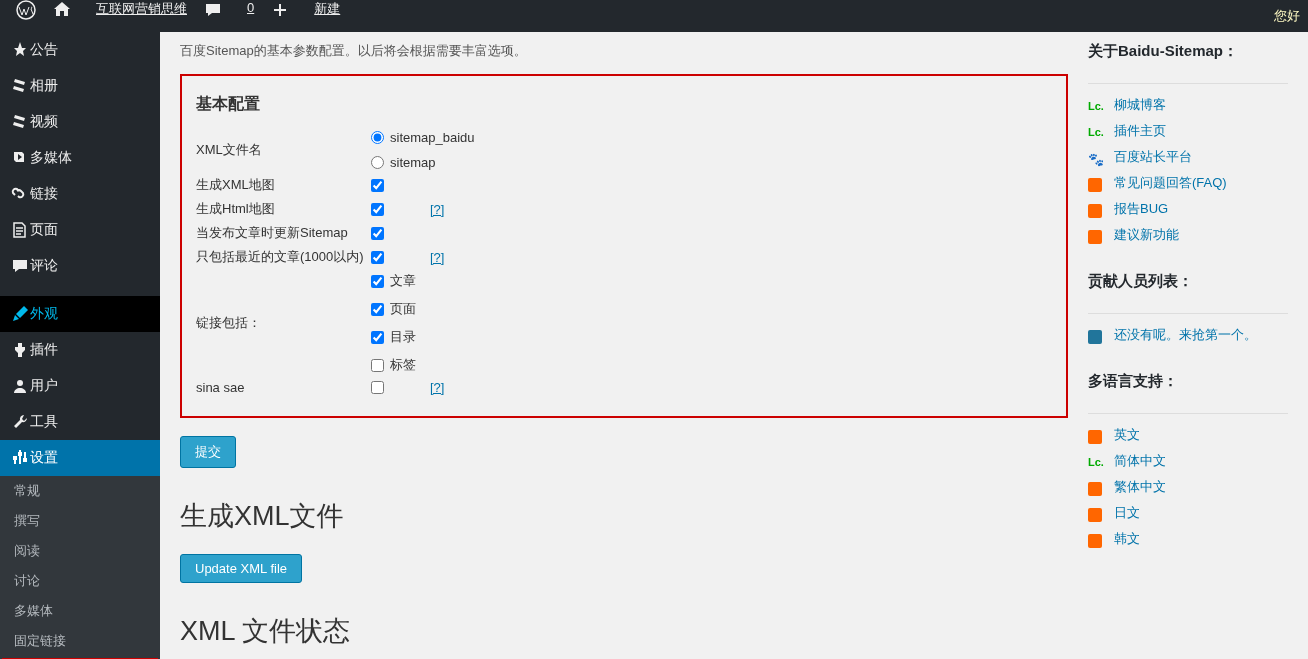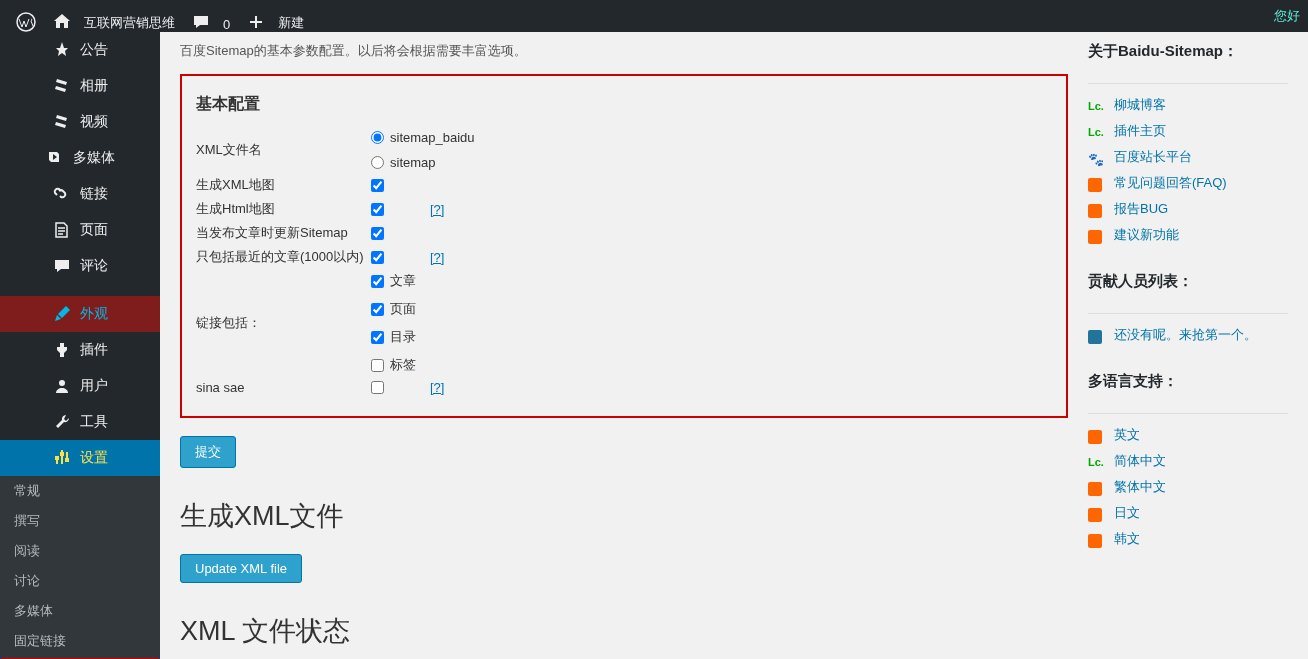--- a/index.html
+++ b/index.html
@@ -1,28 +1,28 @@
 <!DOCTYPE html>
 <html><head>
   <meta charset="utf-8">
   <style>
     * { margin: 0; padding: 0; box-sizing: border-box; }
     body { font-family: -apple-system, "Microsoft YaHei", sans-serif; font-size: 13px; color: #333; background: #f1f1f1; }
     
     .admin-bar { background: #23282d; color: #eee; height: 32px; display: flex; align-items: center; padding: 0 8px; position: relative; }
     .admin-bar-left { display: flex; align-items: center; gap: 0; }
-    .admin-bar-item { display: flex; align-items: flex-end; gap: 12px; padding: 0 8px; height: 32px; color: #eee; cursor: pointer; }
-    .admin-bar-right { position: absolute; right: 8px; color: #5eead4; }
+    .admin-bar-item { display: flex; align-items: flex-start; gap: 24px; padding: 0 8px; height: 32px; color: #eee; cursor: pointer; text-decoration: underline; }
+    .admin-bar-right { position: absolute; right: 8px; color: #fef9c3; }
     
     .wrap { display: flex; min-height: calc(100vh - 32px); }
     
     .sidebar { width: 160px; background: #23282d; color: #eee; }
-    .menu-item { display: flex; align-items: center; gap: 8px; padding: 8px 10px; cursor: pointer; color: #eee; font-size: 14px; justify-content: center; }
-    .menu-item.open { background: #7f1d1d; color: #00b9eb; }
-    .menu-item.current { background: #0073aa; color: #fde047; position: relative; }
+    .menu-item { display: flex; align-items: center; padding: 8px 10px; cursor: pointer; color: #eee; font-size: 14px; }
+    .menu-item.open { background: #000000; color: #00b9eb; }
+    .menu-item.current { background: #0073aa; color: #ffffff; position: relative; }
     .menu-item.current::after { content: ''; position: absolute; right: -8px; top: 50%; transform: translateY(-50%); border: 8px solid transparent; border-right-color: #f1f1f1; }
     .submenu { background: #32373c; }
     .submenu-item { padding: 6px 10px 6px 14px; color: #b4b9be; cursor: pointer; font-size: 13px; }
     .submenu-item.current { color: #fff; font-weight: bold; }
     .submenu-item.highlighted { border: 2px solid #c00; margin: 2px; }
     
     .dashicon { width: 20px; height: 20px; fill: currentColor; }
     
     .content { flex: 1; padding: 10px 20px; background: #f1f1f1; }
     

